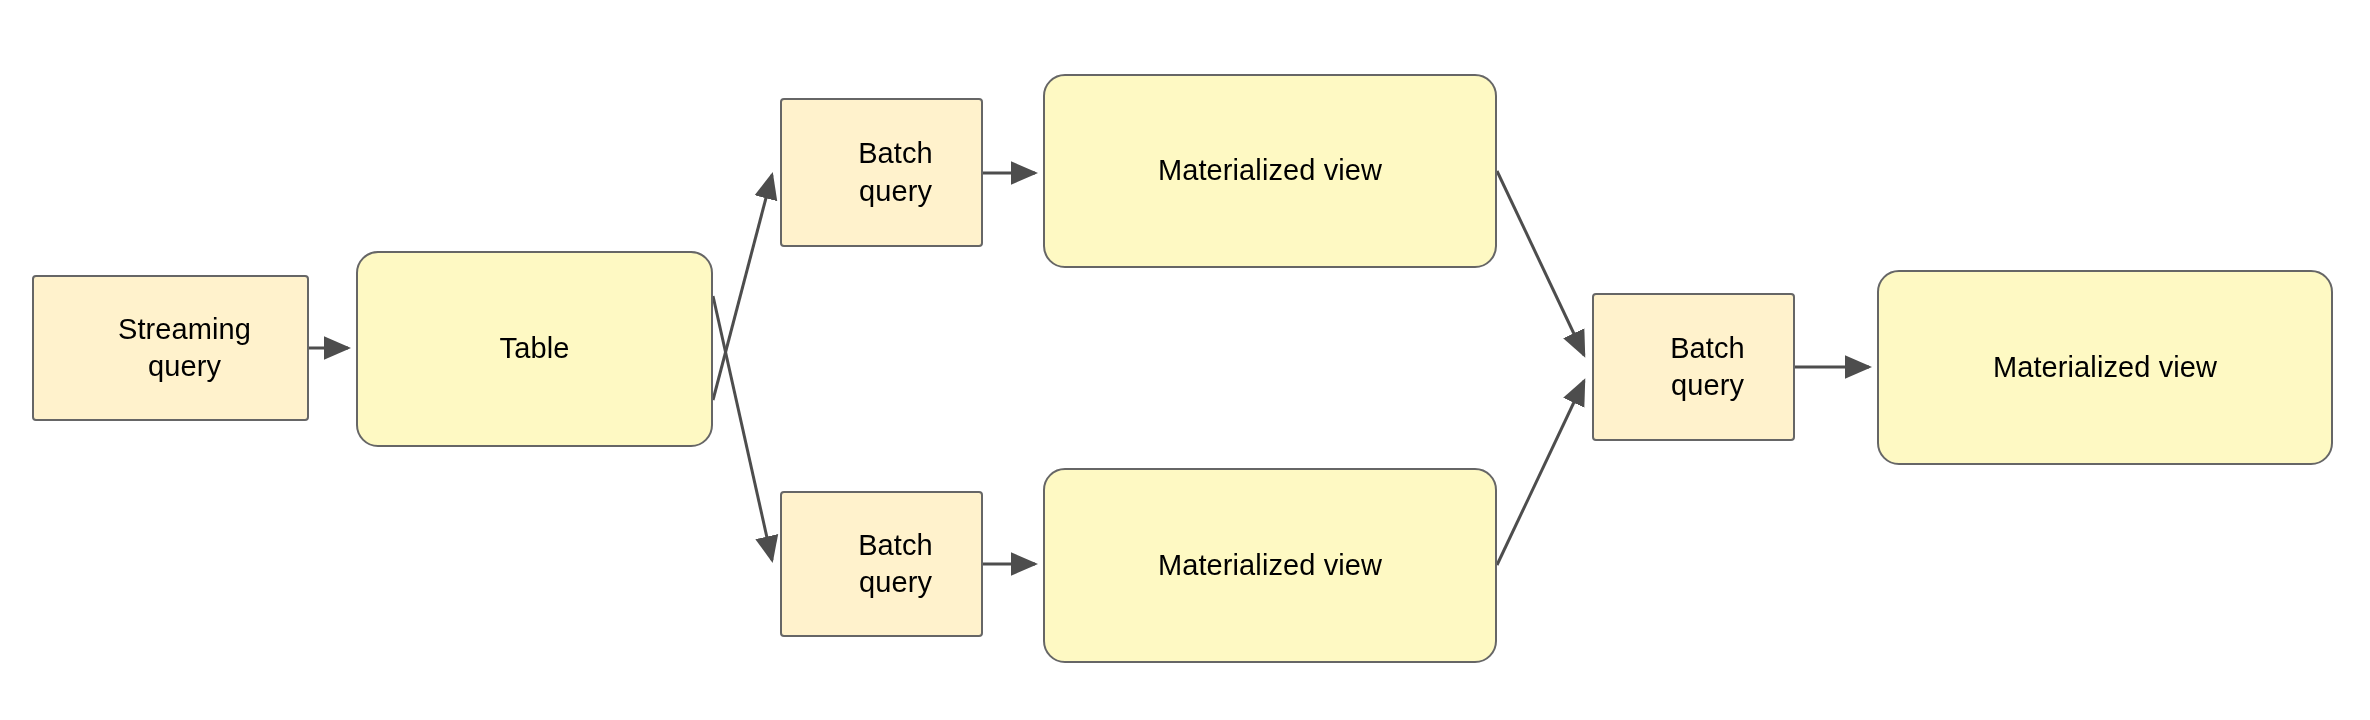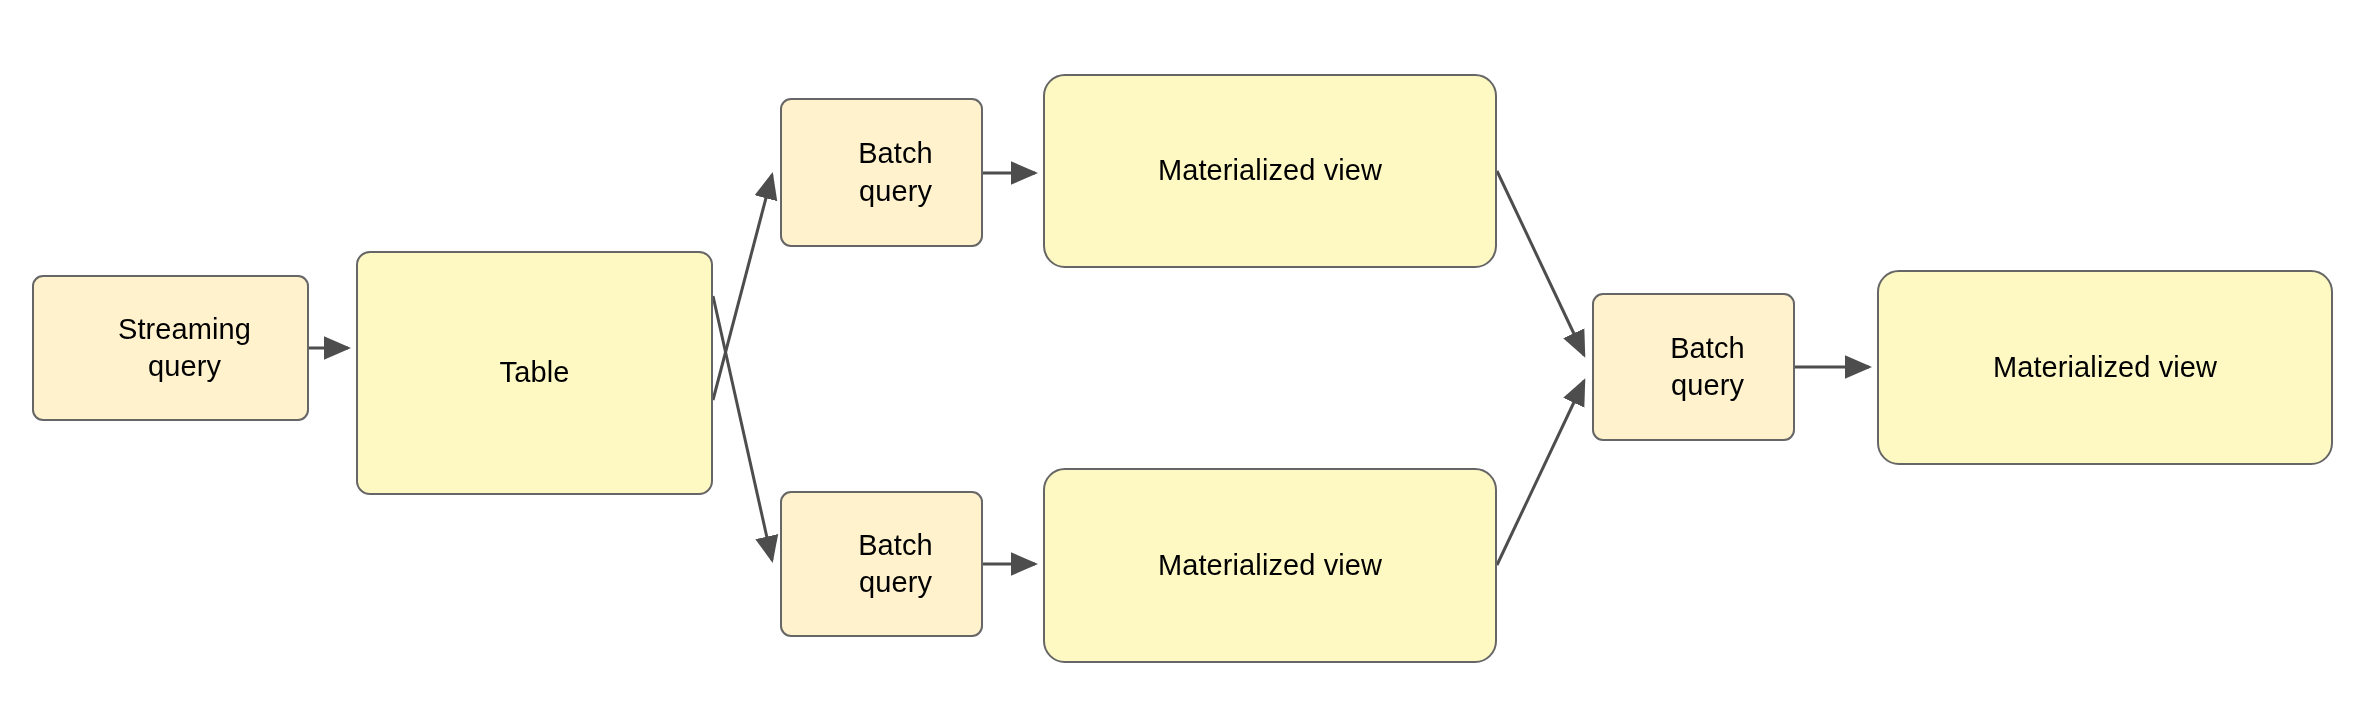--- a/index.html
+++ b/index.html
@@ -28,21 +28,21 @@
     color: #000000;
     font-size: 29px;
     line-height: 1.28;
     letter-spacing: 0.1px;
     white-space: pre-line;
     border: 2px solid #666666;
     z-index: 3;
   }
   .node.process {
     background: #fff2cc;
-    border-radius: 11px;
+    border-radius: 4px;
     padding-left: 28px;
   }
   .node.store {
     background: #fef9c3;
     border-radius: 22px;
   }
   #edges {
     position: absolute;
     left: 0;
     top: 0;
@@ -72,21 +72,21 @@
         <path d="M 1497 565 L 1584 381" fill="none" stroke="#4d4d4d" stroke-width="3" marker-end="url(#arrowhead)"></path>
         <path d="M 1795 367 L 1869 367" fill="none" stroke="#4d4d4d" stroke-width="3" marker-end="url(#arrowhead)"></path>
       </g>
   </svg>
 
   <div class="node process" style="left: 32px; top: 275px; width: 277px; height: 146px;">
     <span>Streaming
 query</span>
   </div>
 
-  <div class="node store" style="left: 356px; top: 251px; width: 357px; height: 244px; border-radius: 14px;">
+  <div class="node store" style="left: 356px; top: 251px; width: 357px; height: 196px;">
     <span>Table</span>
   </div>
 
   <div class="node process" style="left: 780px; top: 98px; width: 203px; height: 149px;">
     <span>Batch
 query</span>
   </div>
 
   <div class="node store" style="left: 1043px; top: 74px; width: 454px; height: 194px;">
     <span>Materialized view</span>

